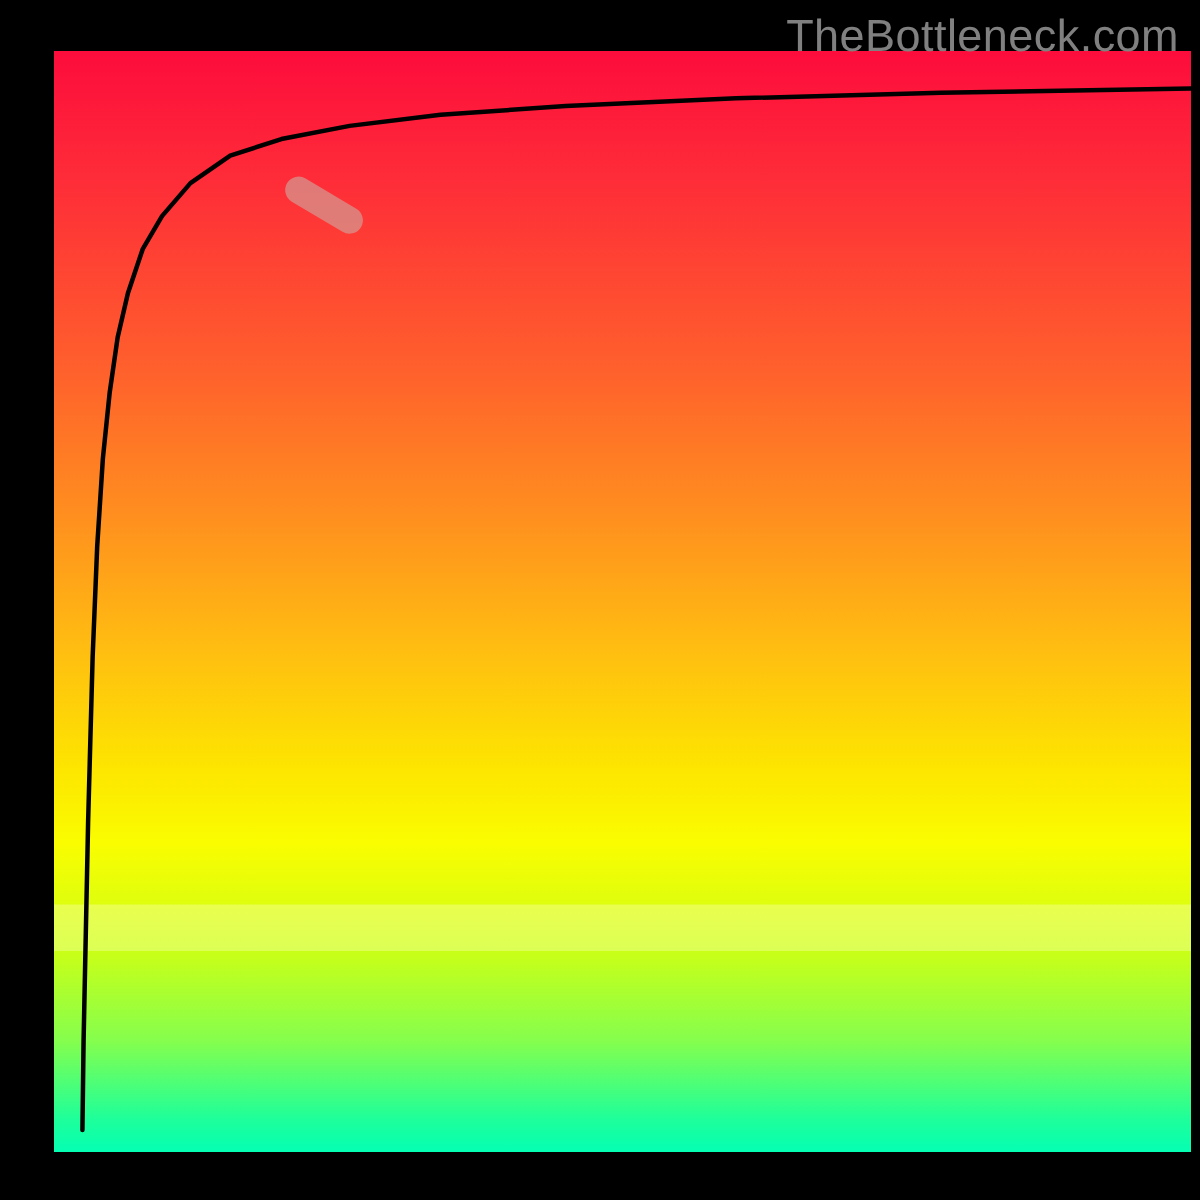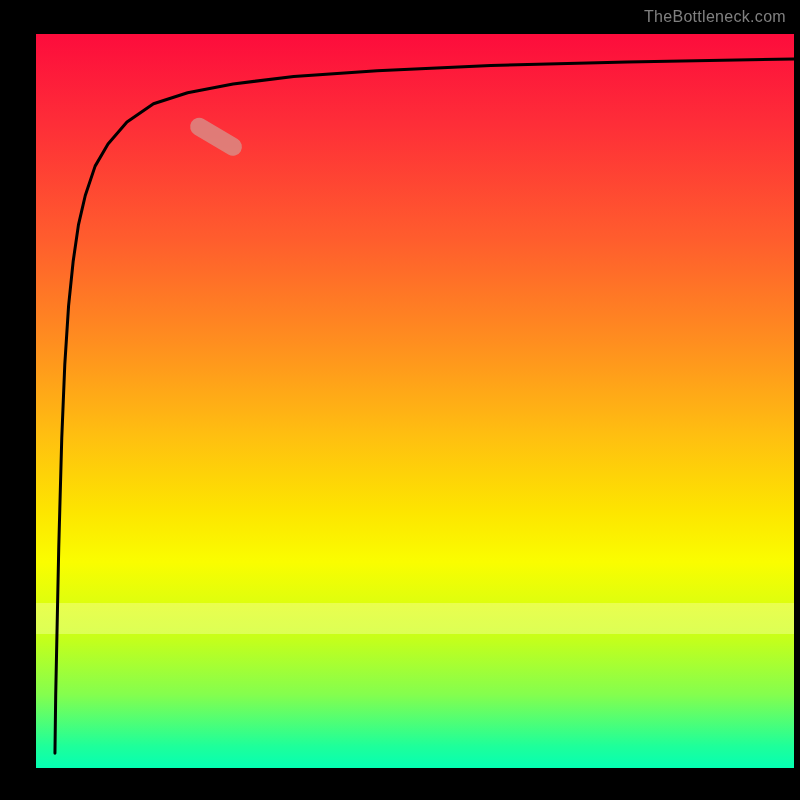--- a/index.html
+++ b/index.html
@@ -4,21 +4,21 @@
 <style>
   * { margin: 0; padding: 0; box-sizing: border-box; }
   html, body { width: 800px; height: 800px; overflow: hidden; }
   body { background: #000; font-family: Arial, Helvetica, sans-serif; position: relative; }
 
   .watermark {
     position: absolute;
     top: 8px;
     right: 14px;
     color: #808080;
-    font-size: 16px;
+    font-size: 30px;
     font-weight: 400;
     letter-spacing: 0.3px;
     z-index: 10;
   }
 
   .plot-wrap {
     position: absolute;
     
     left: 36px;
     top: 34px;

